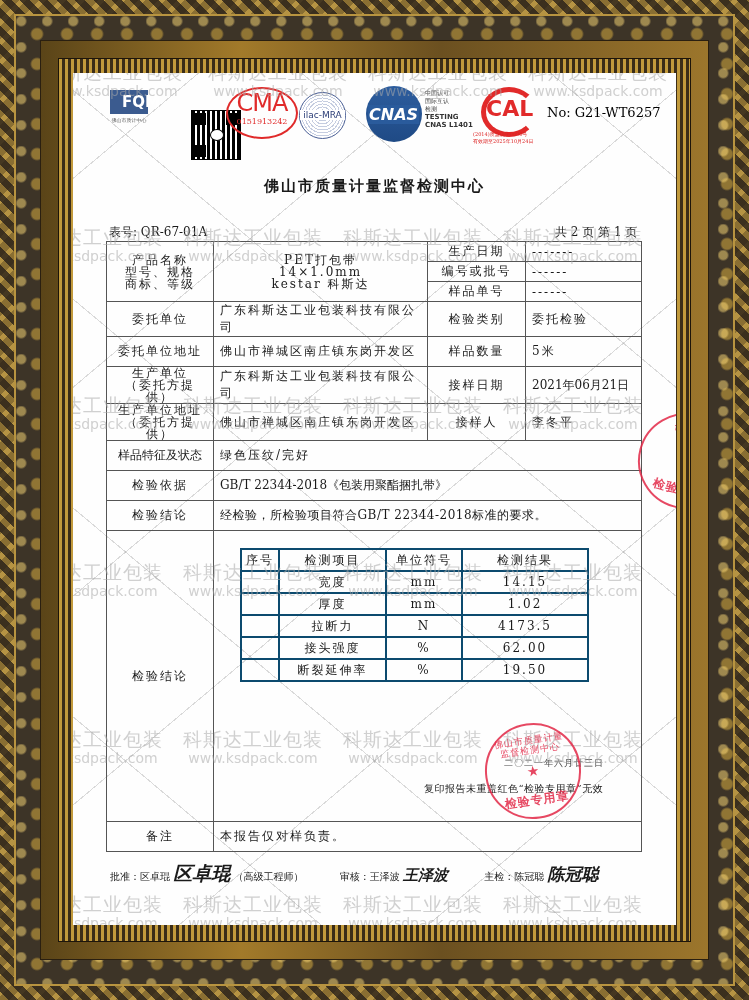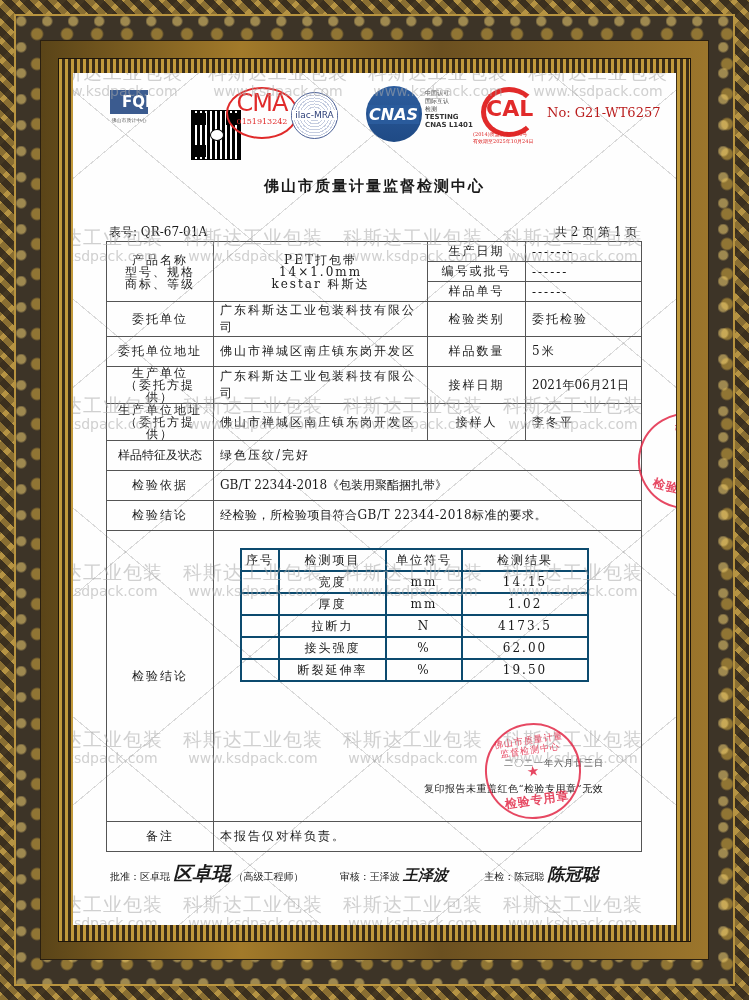--- a/index.html
+++ b/index.html
@@ -65,31 +65,31 @@
       linear-gradient(#000,#000) 34px 2px/12px 12px no-repeat,
       linear-gradient(#000,#000) 2px 34px/12px 12px no-repeat,
       repeating-linear-gradient(90deg,#000 0 3px,#fff 3px 5px),
       #fff;
     border: 1px solid #000;
   }
   .qr::after { content:""; position:absolute; left:18px; top:18px; width:12px; height:10px; border:1px solid #000; border-radius:50%; background:#fff; }
   .cma { left: 153px; top: 14px; width: 68px; height: 48px; border: 2px solid #e02a2a; border-radius: 50%; text-align: center; color: #e02a2a; }
   .cma-t { font-family: "DejaVu Sans", sans-serif; font-weight: normal; font-size: 24px; letter-spacing: -1px; }
   .cma-n { font-size: 8px; }
-  .ilac { left: 218px; top: 19px; width: 45px; height: 45px; border-radius: 50%; border: 1px solid #4a5f95;
+  .ilac { left: 226px; top: 19px; width: 45px; height: 45px; border-radius: 50%; border: 1px solid #4a5f95;
     background: repeating-radial-gradient(circle, #fff 0 2px, #c5cde0 2px 3px); text-align:center; }
   .ilac-t { font-family: "DejaVu Sans", sans-serif; font-size: 9px; color: #2d3f77; background:#fff; margin-top: 17px; }
   .cnas { left: 293px; top: 13px; width: 56px; height: 56px; border-radius: 50%; background: linear-gradient(#2d5d9e, #1f4a85); }
   .cnas-t { position:absolute; left: 2px; top: 19px; font-family: "DejaVu Sans", sans-serif; font-weight: bold; font-style: italic; font-size: 16px; color: #fff; background: #2a5b9c; padding: 0 1px; }
   .cnas-side { left: 352px; top: 16px; font-size: 6px; line-height: 8px; color: #444; }
   .cnas-side b { font-family: "DejaVu Sans", sans-serif; font-size: 7px; color: #333; }
   .cal { left: 408px; top: 14px; width: 46px; height: 40px; border: 5px solid #e12a2a; border-radius: 50%; border-right-color: transparent; text-align:left; }
   .cal-t { font-family: "DejaVu Sans", sans-serif; font-weight: bold; font-size: 22px; color: #e12a2a; margin-top: 4px; }
   .cal-sub { left: 400px; top: 58px; font-size: 5px; color: #d22; line-height: 7px; }
-  .report-no { left: 474px; top: 32px; font-size: 13px; color: #b91c1c; }
+  .report-no { left: 474px; top: 32px; font-size: 13px; color: #000000; }
 
   .org-title { left: 0; width: 603px; top: 104px; text-align: center; font-size: 15px; letter-spacing: 2px; font-weight: bold; }
   .doc-title { left: 0; width: 603px; top: 134px; text-align: center; font-size: 19px; letter-spacing: 14px; font-weight: bold; }
   .form-no { left: 36px; top: 151px; font-size: 12px; }
   .page-info { left: 482px; top: 151px; font-size: 12px; }
 
   table.main {
     position: absolute; left: 33px; top: 168px; width: 535px;
     border-collapse: collapse; font-size: 12px; z-index: 2; table-layout: fixed;
   }

